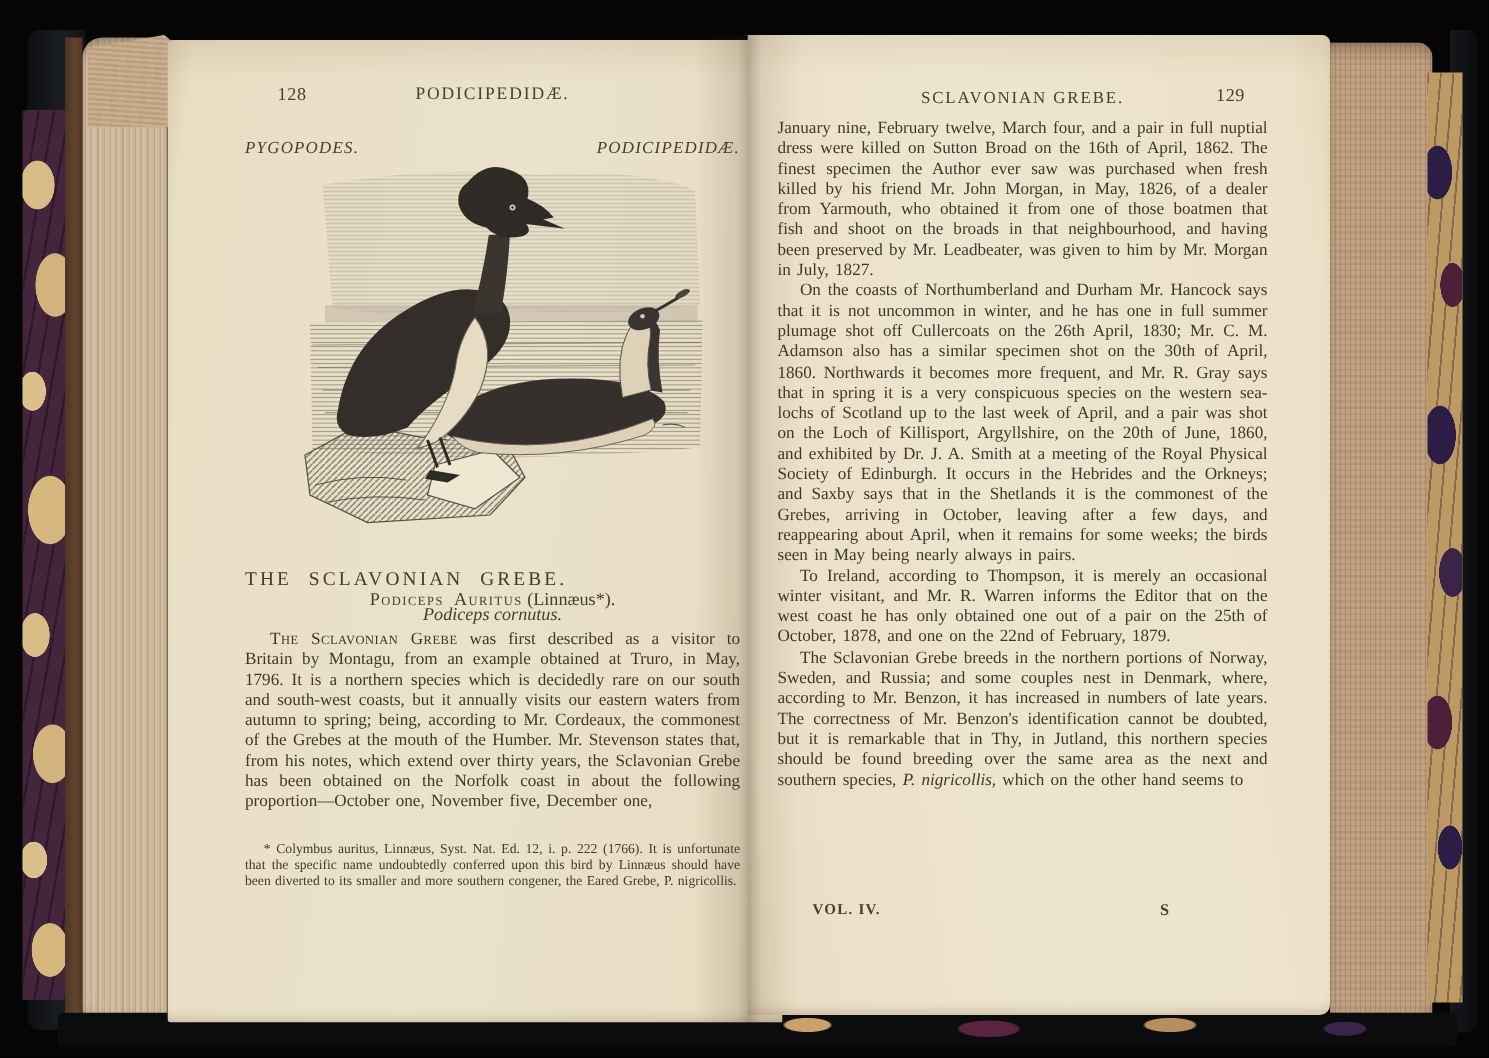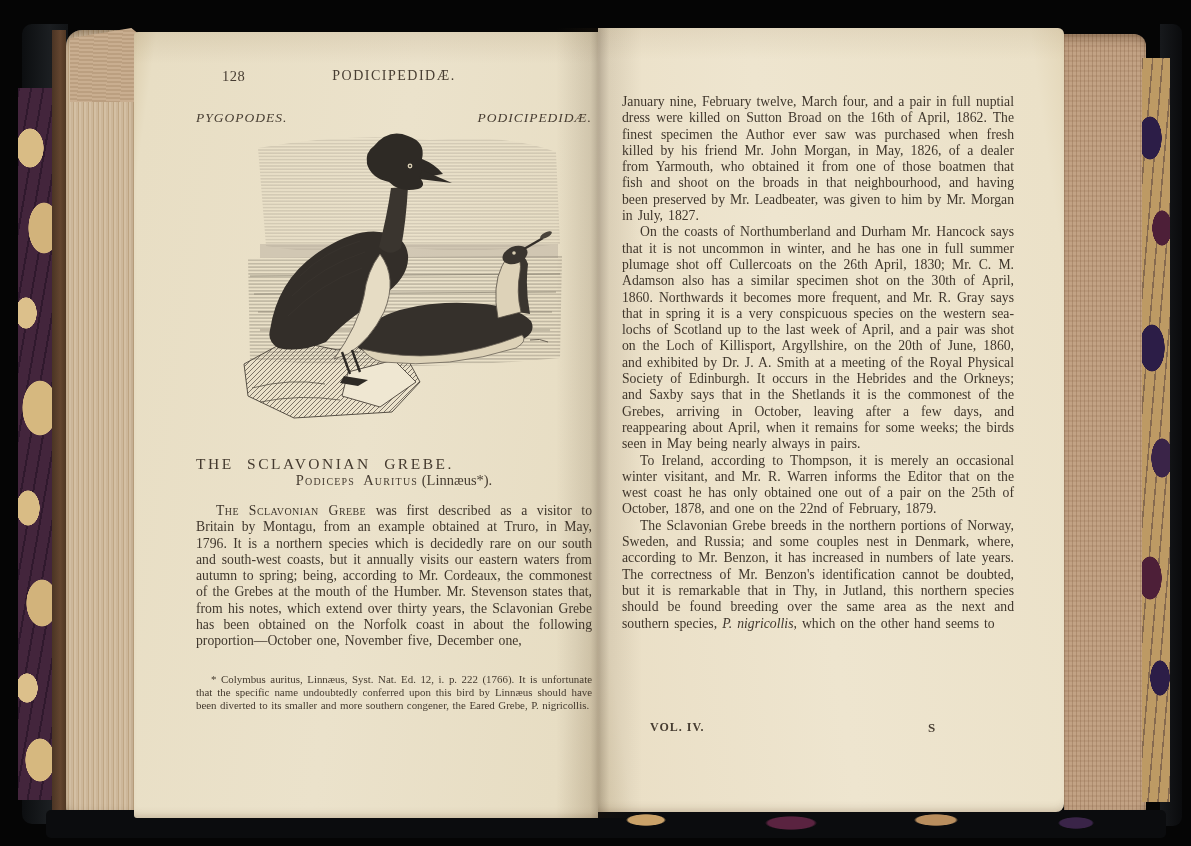--- a/index.html
+++ b/index.html
@@ -55,21 +55,21 @@
       radial-gradient(26px 7px at 745px 13px,#5a2340 88%,transparent),
       radial-gradient(22px 6px at 890px 10px,#b98e5e 88%,transparent),
       radial-gradient(18px 6px at 1030px 13px,#3a2448 88%,transparent);}
 
   
   .page{position:absolute;z-index:3;}
   .page-left{left:134px;top:32px;width:464px;height:786px;border-radius:4px 0 0 3px;
     background-image:
       linear-gradient(180deg,rgba(130,100,60,.12),rgba(0,0,0,0) 4%),
       linear-gradient(98deg,#dcceae 0,#e8deC4 4%,#ebe2cb 50%,#e7ddc3 92%,#e0d3b5 100%);
-    box-shadow:inset 0 -8px 10px -7px rgba(90,60,30,.3);}
+    box-shadow:inset 0 -8px 10px -7px rgba(90,60,30,.3);padding-left:28px;}
   .page-right{left:598px;top:28px;width:466px;height:784px;border-radius:0 6px 8px 0;
     background-image:
       linear-gradient(180deg,rgba(130,100,60,.10),rgba(0,0,0,0) 4%),
       linear-gradient(262deg,#e3d6b8 0,#ebe1c8 6%,#eee5cf 55%,#eadfc6 94%,#e2d5b6 100%);
     box-shadow:inset 0 -8px 10px -7px rgba(90,60,30,.3);}
   .gutter{position:absolute;left:556px;top:28px;width:86px;height:790px;z-index:4;pointer-events:none;
     background:linear-gradient(90deg,rgba(70,50,25,0) 0%,rgba(70,50,25,.14) 40%,rgba(45,28,12,.26) 50%,rgba(70,50,25,.10) 62%,rgba(70,50,25,0) 100%);}
 
   
   .tb{position:absolute;}
@@ -183,33 +183,38 @@
           <circle cx="180" cy="40" r="1" fill="#1e1b17"></circle>
           <path d="M112,226 L120,248 M122,224 L130,246" stroke="#2e2a25" stroke-width="2.4"></path>
           <path d="M114,250 L138,254 L128,260 L110,257 Z" fill="#2e2a25"></path>
         </g>
       </svg>
 
       <div class="species-line">
         <span class="species-name">Podiceps Auritus</span><span> (Linnæus*).</span>
       </div>
       <div class="main-title">THE SCLAVONIAN GREBE.</div>
+      <div class="synonym-line">Podiceps cornutus.</div>
 
       <div class="bodytext lp-body indent">
         <span class="opener">The Sclavonian Grebe</span><span> was first described as a visitor to Britain by Montagu, from an example obtained at Truro, in May, 1796. It is a northern species which is decidedly rare on our south and south-west coasts, but it annually visits our eastern waters from autumn to spring; being, according to Mr. Cordeaux, the commonest of the Grebes at the mouth of the Humber. Mr. Stevenson states that, from his notes, which extend over thirty years, the Sclavonian Grebe has been obtained on the Norfolk coast in about the following proportion—October one, November five, December one,</span>
       </div>
 
       <div class="footnote">
         <span>* </span><span class="it">Colymbus auritus</span><span>, Linnæus, Syst. Nat. Ed. 12, i. p. 222 (1766). It is unfortunate that the specific name undoubtedly conferred upon this bird by Linnæus should have been diverted to its smaller and more southern congener, the Eared Grebe, </span><span class="it">P. nigricollis</span><span>.</span>
       </div>
     </div>
   </div>
 
   <div class="page page-right">
     <div class="tb tb-right">
+      <div class="runrow rp-runrow">
+        <span class="rp-runhead">SCLAVONIAN GREBE.</span>
+        <span class="rp-pagenum">129</span>
+      </div>
 
       <div class="bodytext rp-body">
         <p>January nine, February twelve, March four, and a pair in full nuptial dress were killed on Sutton Broad on the 16th of April, 1862. The finest specimen the Author ever saw was purchased when fresh killed by his friend Mr. John Morgan, in May, 1826, of a dealer from Yarmouth, who obtained it from one of those boatmen that fish and shoot on the broads in that neighbourhood, and having been preserved by Mr. Leadbeater, was given to him by Mr. Morgan in July, 1827.</p>
         <p>On the coasts of Northumberland and Durham Mr. Hancock says that it is not uncommon in winter, and he has one in full summer plumage shot off Cullercoats on the 26th April, 1830; Mr. C. M. Adamson also has a similar specimen shot on the 30th of April, 1860. Northwards it becomes more frequent, and Mr. R. Gray says that in spring it is a very conspicuous species on the western sea-lochs of Scotland up to the last week of April, and a pair was shot on the Loch of Killisport, Argyllshire, on the 20th of June, 1860, and exhibited by Dr. J. A. Smith at a meeting of the Royal Physical Society of Edinburgh. It occurs in the Hebrides and the Orkneys; and Saxby says that in the Shetlands it is the commonest of the Grebes, arriving in October, leaving after a few days, and reappearing about April, when it remains for some weeks; the birds seen in May being nearly always in pairs.</p>
         <p>To Ireland, according to Thompson, it is merely an occasional winter visitant, and Mr. R. Warren informs the Editor that on the west coast he has only obtained one out of a pair on the 25th of October, 1878, and one on the 22nd of February, 1879.</p>
         <p><span>The Sclavonian Grebe breeds in the northern portions of Norway, Sweden, and Russia; and some couples nest in Denmark, where, according to Mr. Benzon, it has increased in numbers of late years. The correctness of Mr. Benzon's identification cannot be doubted, but it is remarkable that in Thy, in Jutland, this northern species should be found breeding over the same area as the next and southern species, </span><span class="it">P. nigricollis</span><span>, which on the other hand seems to</span></p>
       </div>
 
       <div class="rp-footer">
         <span class="vol-label">VOL. IV.</span>

